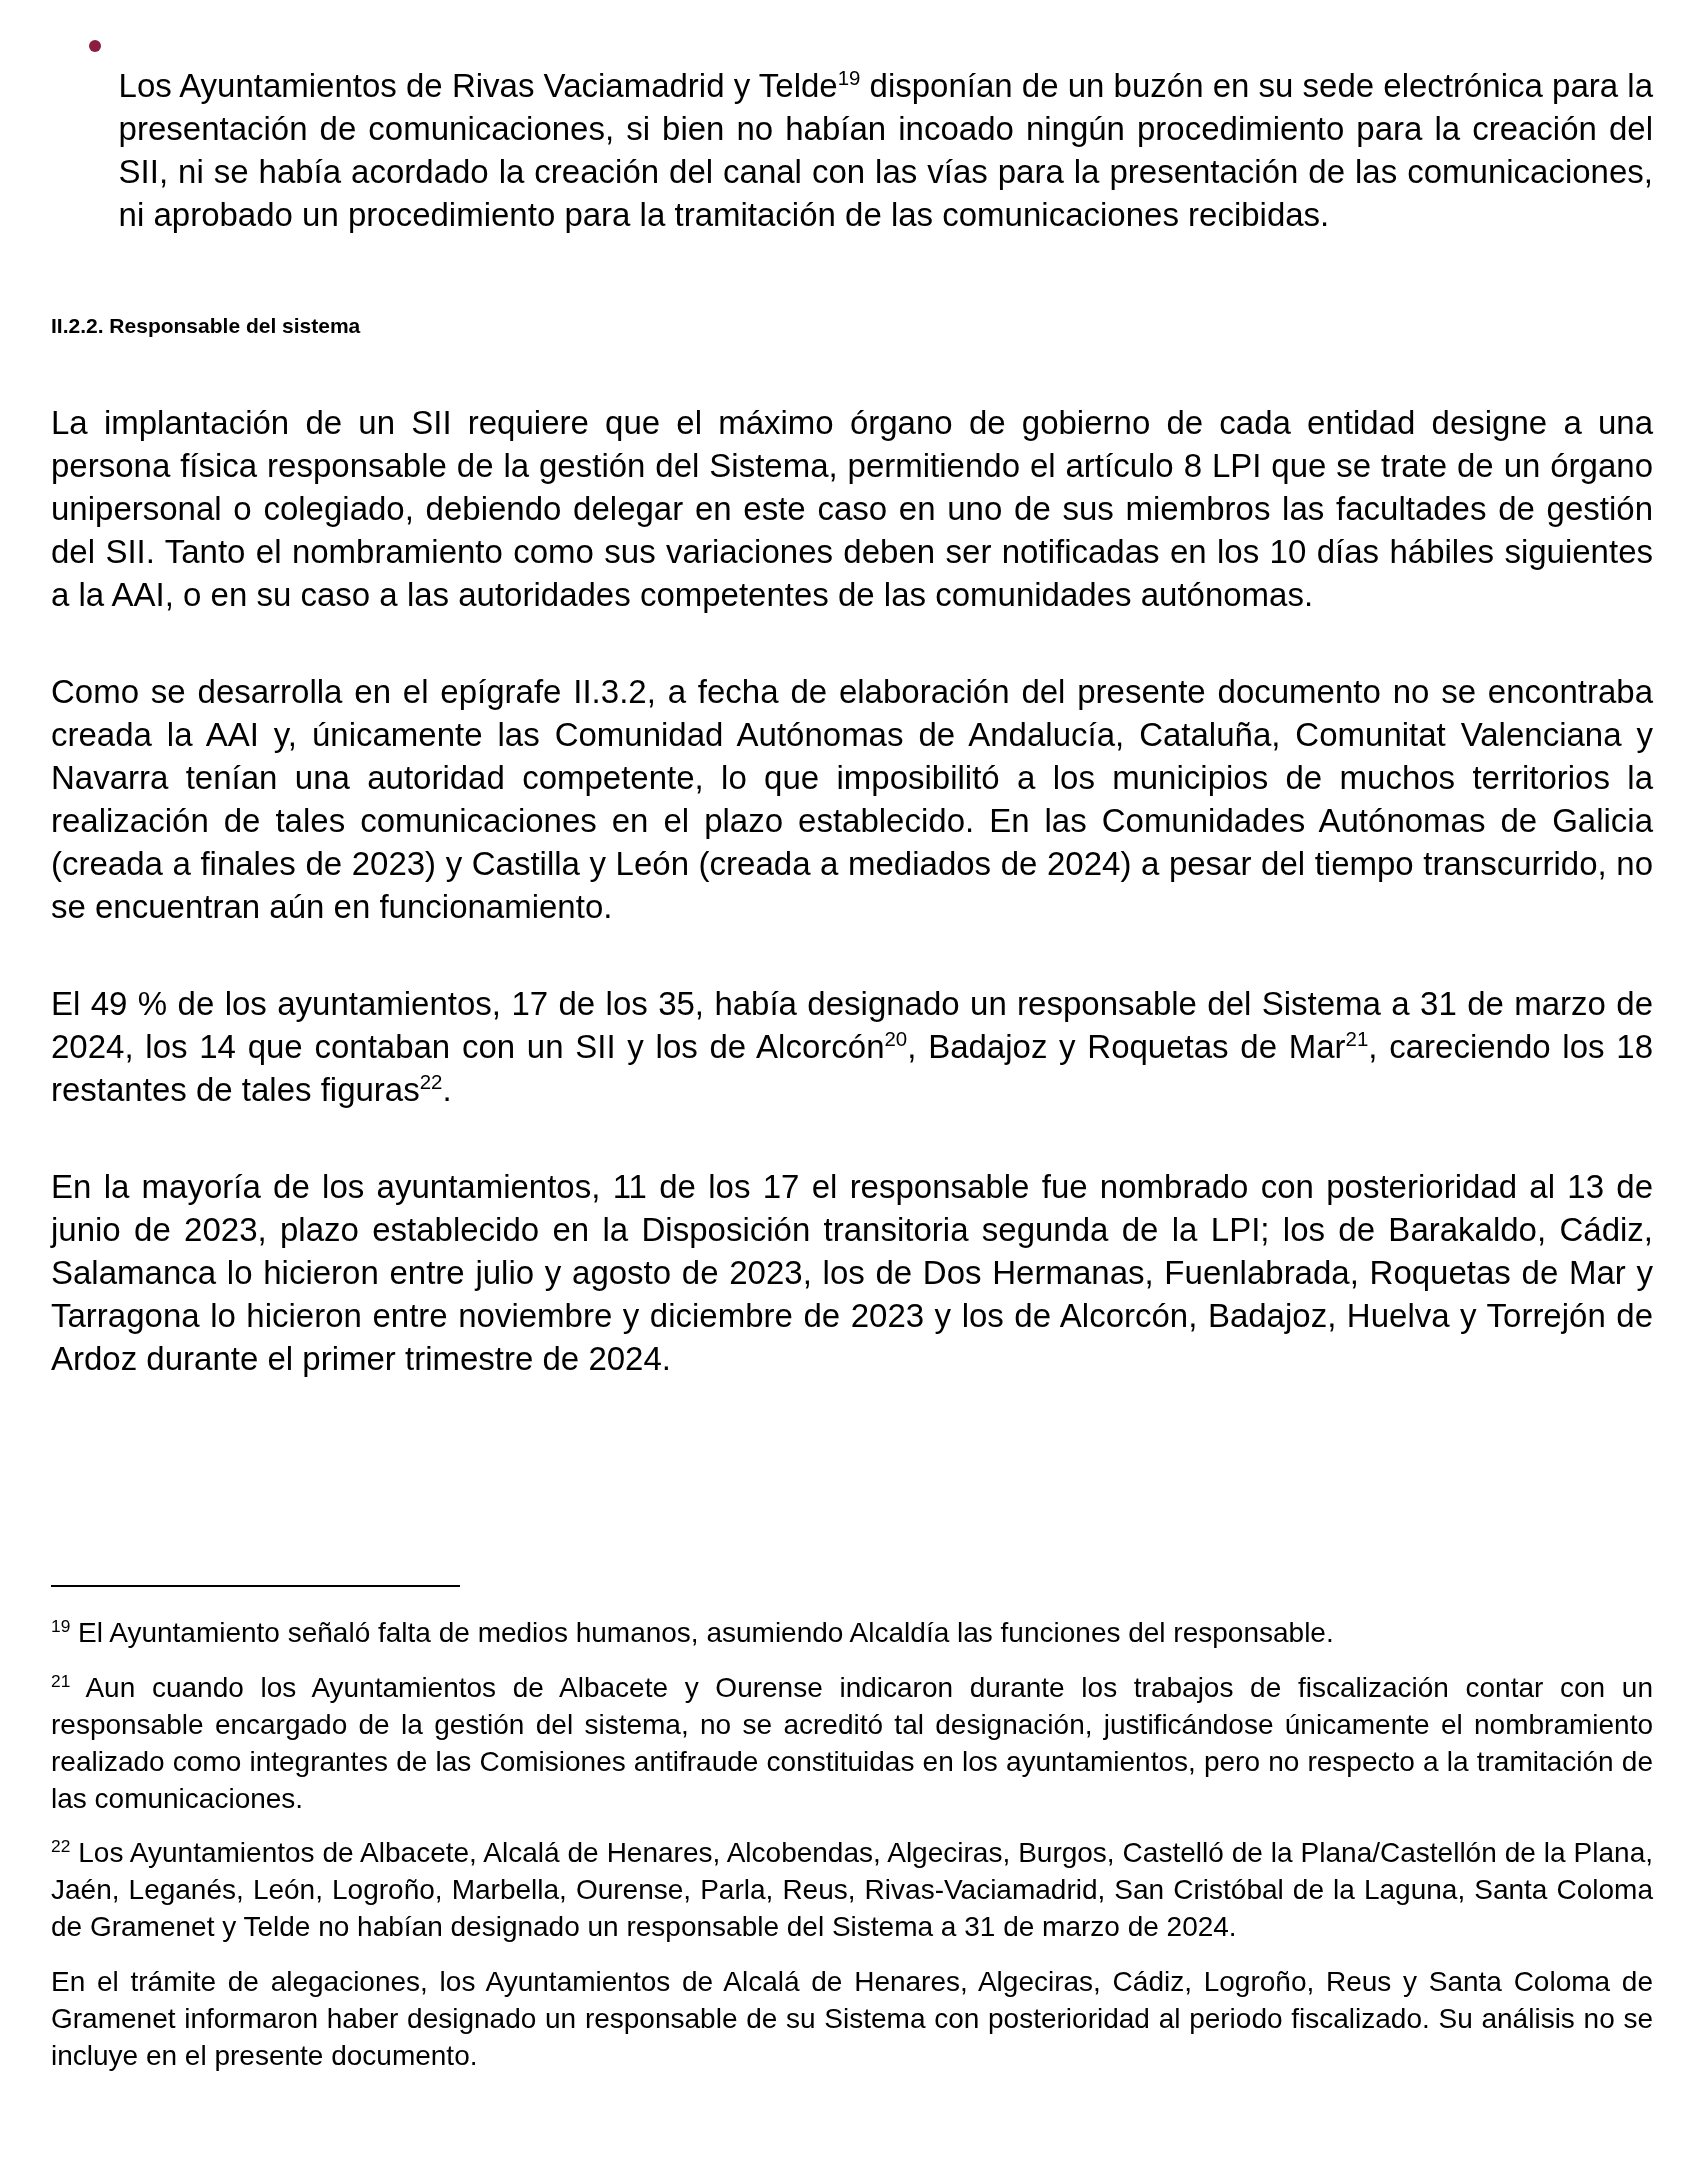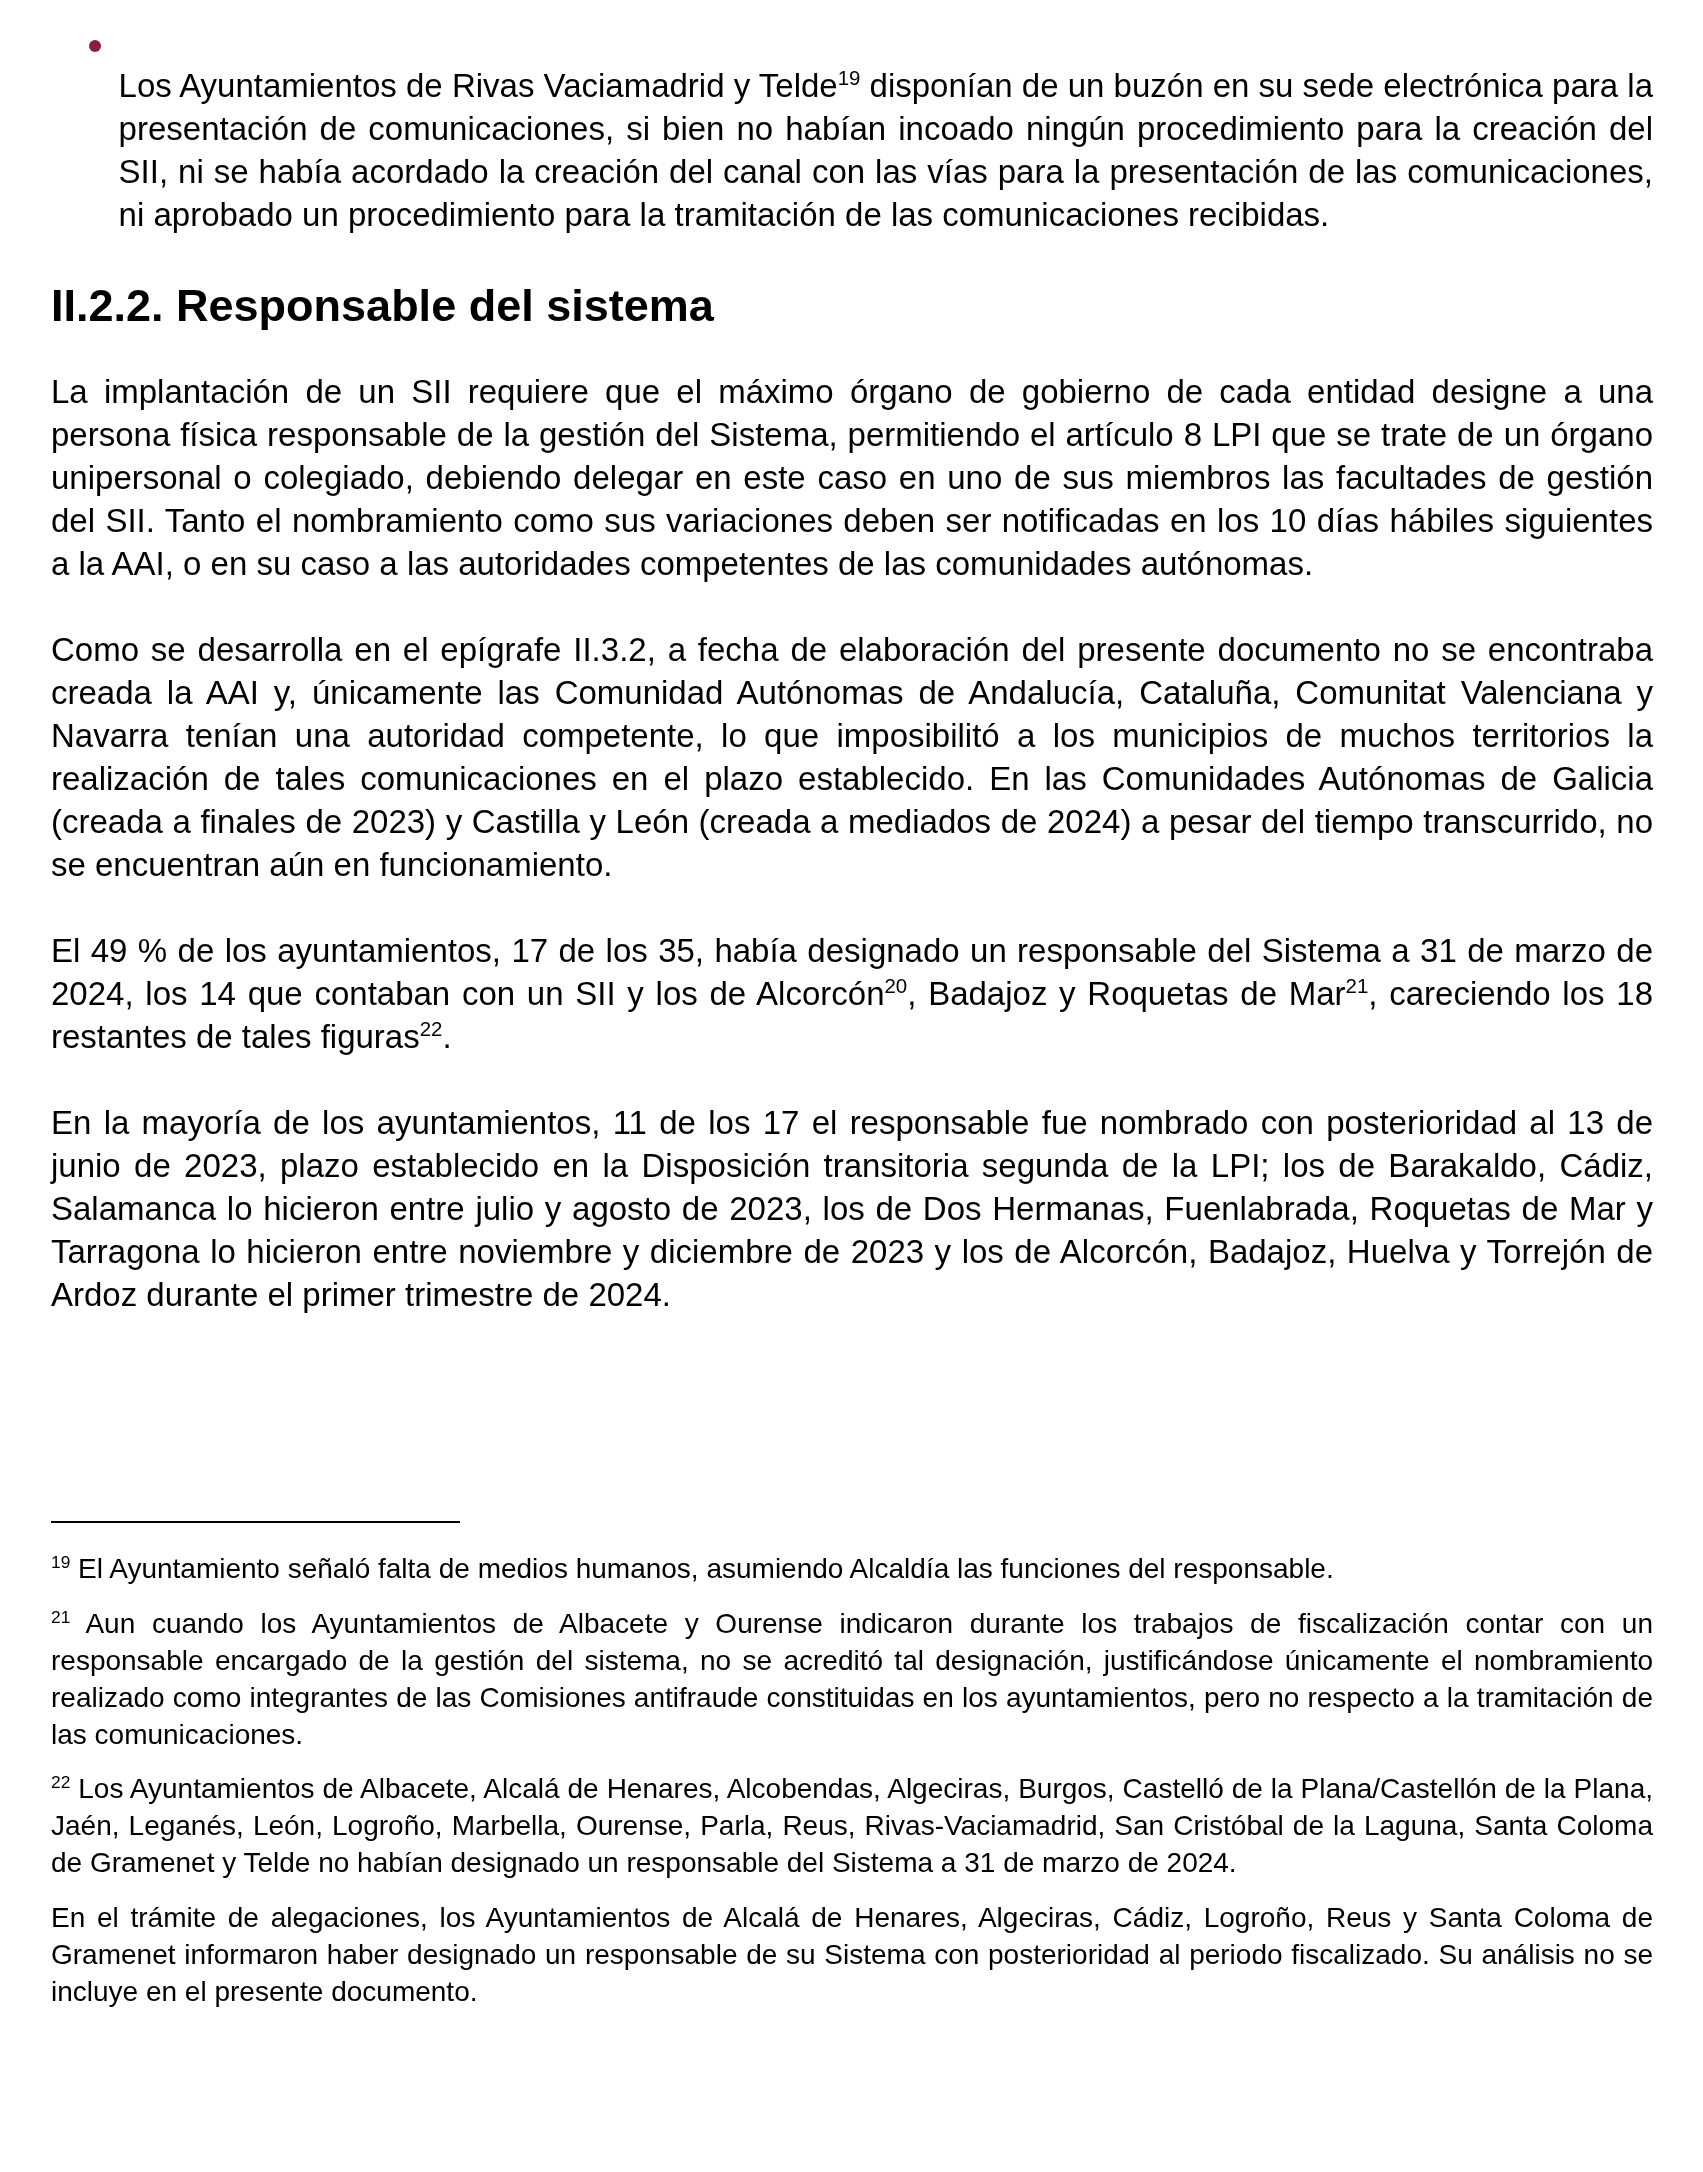--- a/index.html
+++ b/index.html
@@ -35,27 +35,27 @@
     border-radius: 50%;
     margin: 16px 0 0 38px;
     background: #8b1e3f;
   }
   .bullet-text {
     flex: 1 1 auto;
     margin-left: 17.6px;
     margin-top: 40px;
   }
   .heading {
-    margin-top: 48px;
-    font-size: 45px;
+    margin-top: 68px;
+    font-size: 21px;
     line-height: 43px;
     font-weight: bold;
   }
   p.para {
-    margin-top: 43px;
+    margin-top: 54px;
   }
   sup {
     font-size: 62%;
     line-height: 0;
     vertical-align: super;
   }
   .footnote-rule {
     margin-top: 205px;
     width: 409px;
     border-top: 2.4px solid #000000;

